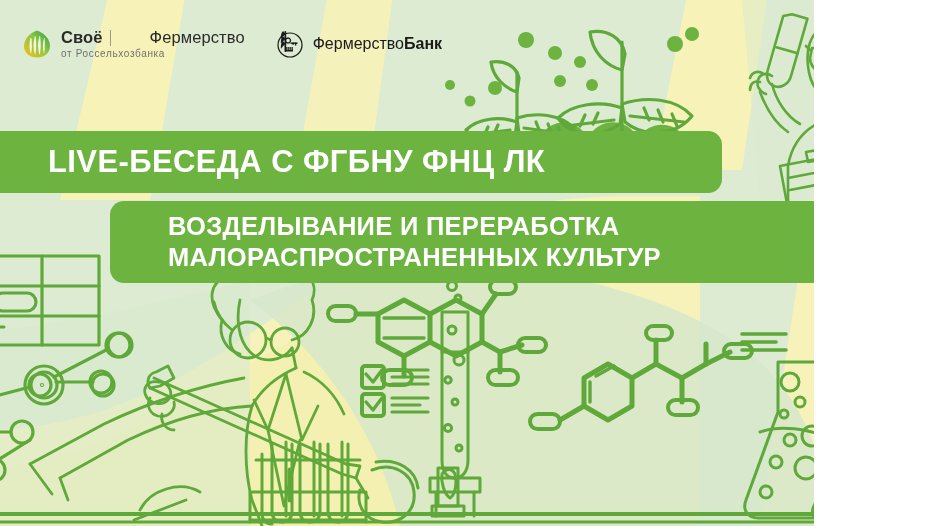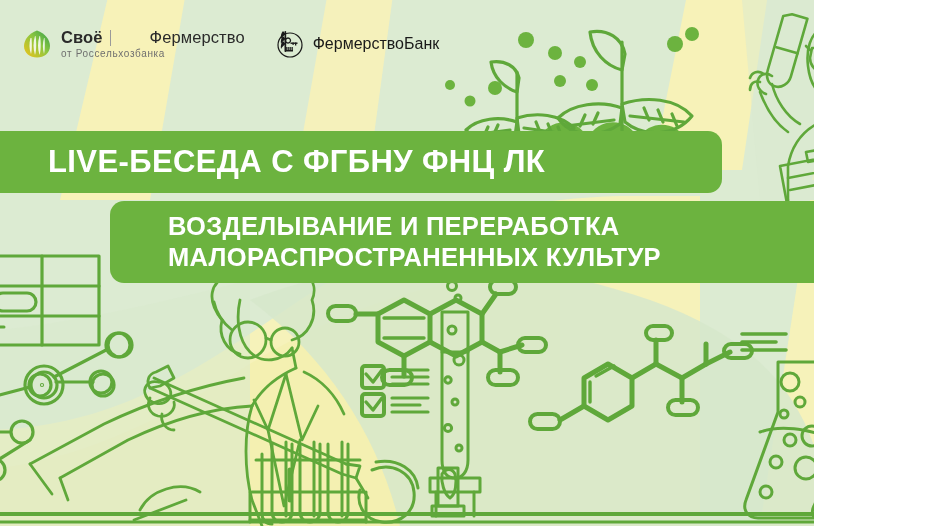--- a/index.html
+++ b/index.html
@@ -37,21 +37,21 @@
     display:inline-block;width:1px;height:16px;background:#9a9a9a;
   }
   .svoe-reg{font-weight:normal;margin-left:32px;}
   .svoe-line2{
     margin-top:3px;
     font-size:10px;color:#6f6f6f;letter-spacing:.65px;
   }
   .logo-rshb{display:flex;align-items:center;gap:8px;}
   .rshb-mark{width:32px;height:32px;flex:0 0 32px;}
   .rshb-text{font-size:16px;color:#1a1a1a;letter-spacing:0;white-space:nowrap;}
-  .rshb-text b{font-weight:normal;}
+  .rshb-text b{font-weight:bold;}
 
   
   #title-bar-main{
     position:absolute;
     left:-40px; top:131px;
     width:762px; height:62px;
     background:#6cb33f;
     border-radius:14px;
     z-index:35;
     display:flex; align-items:center;

